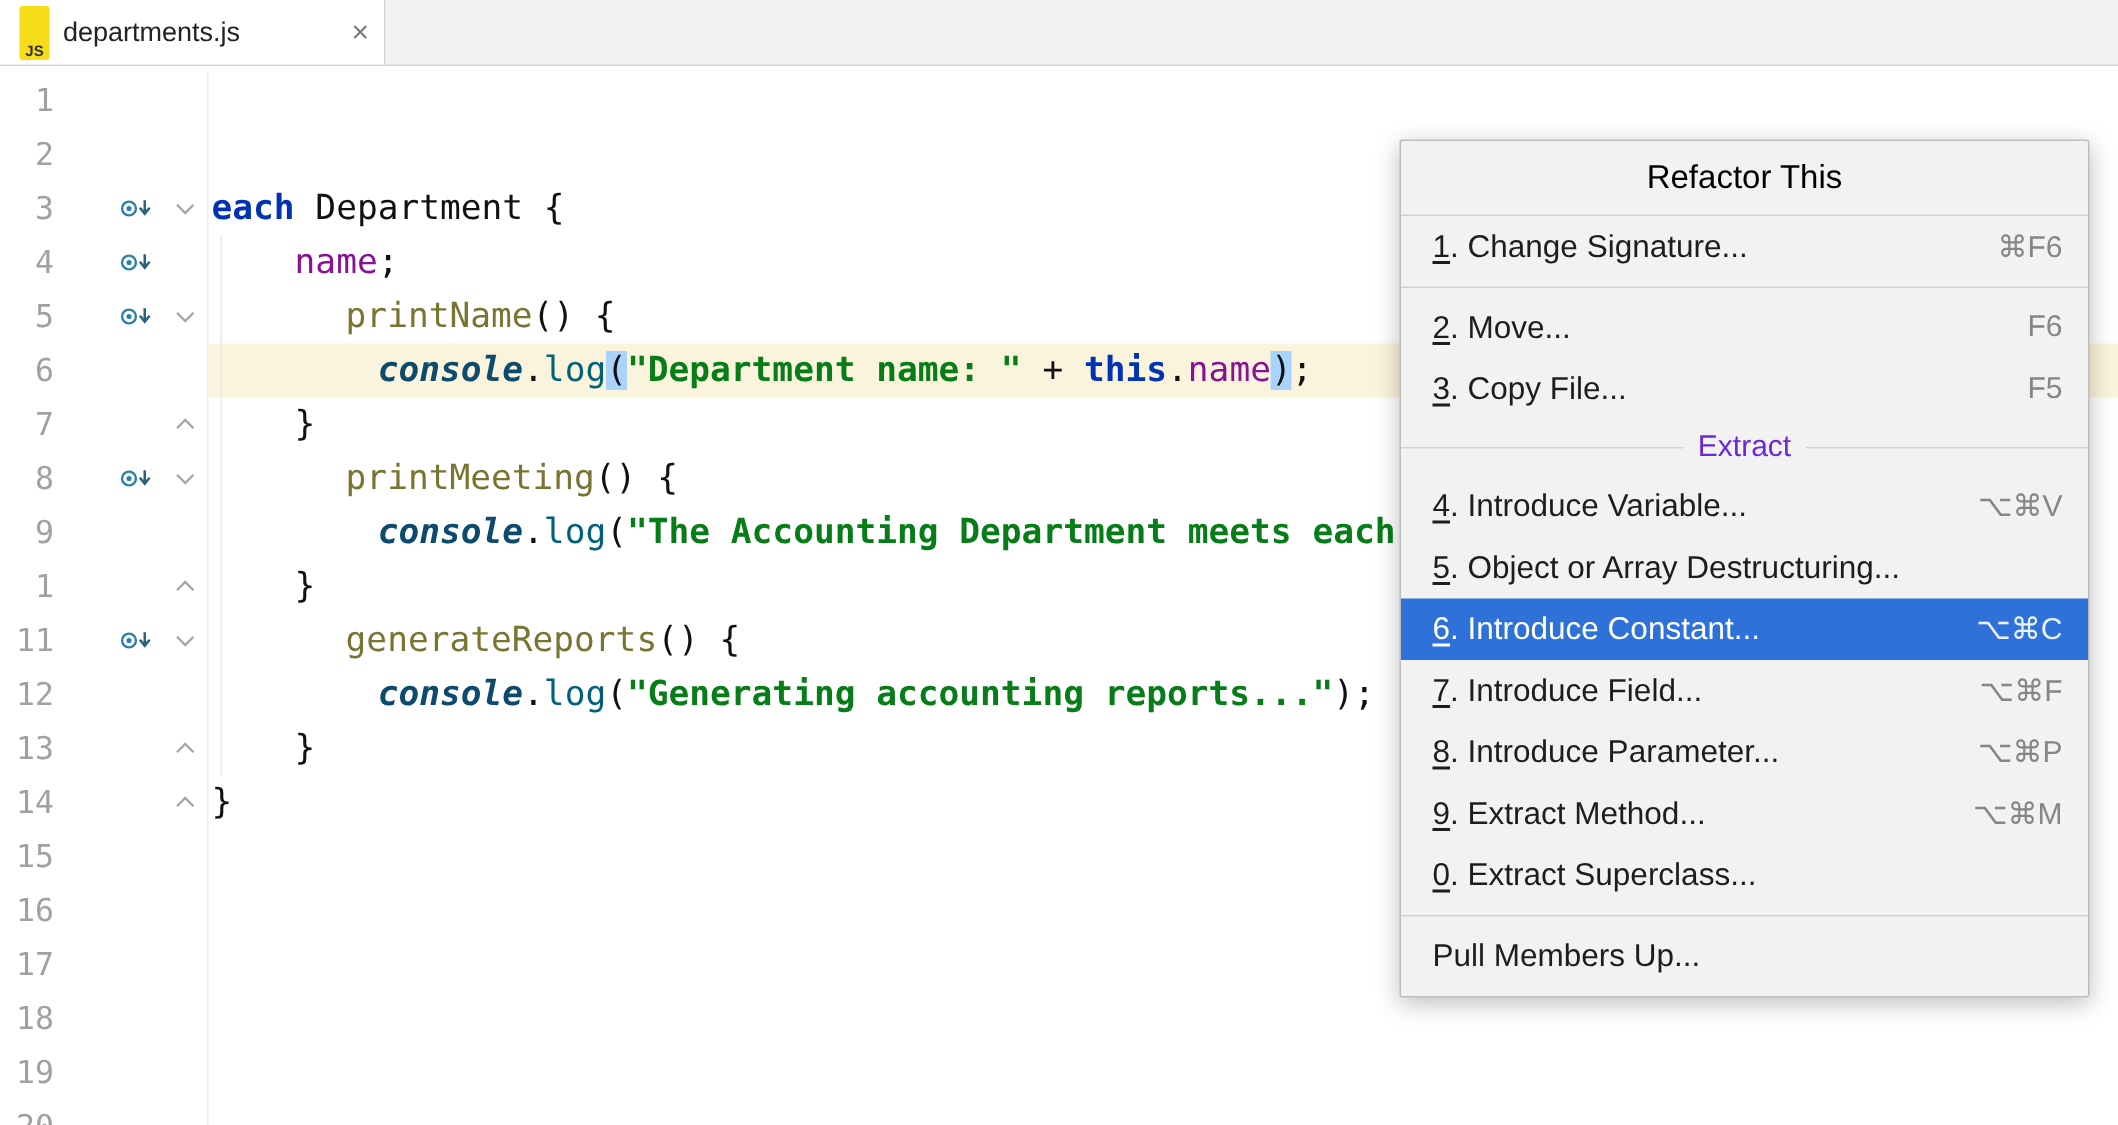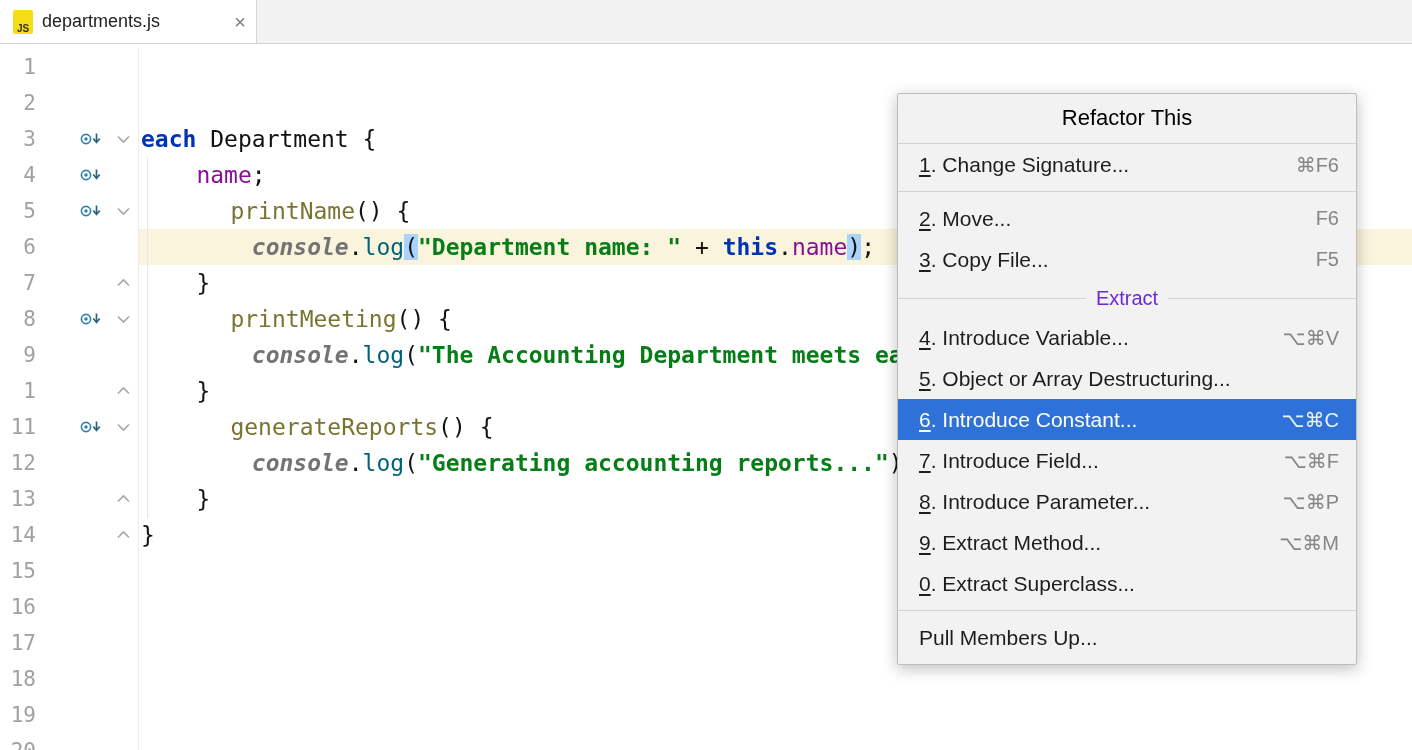--- a/index.html
+++ b/index.html
@@ -10,21 +10,21 @@
   
   .tabbar{
     height:44px;background:#f2f2f2;border-bottom:1px solid #d1d1d1;
     display:flex;align-items:stretch;box-sizing:border-box;
   }
   .tab{
     width:257px;background:#ffffff;border-right:1px solid #d6d6d6;
     display:flex;align-items:center;gap:9px;padding:0 10px 0 13px;box-sizing:border-box;
   }
   .js-icon{
-    width:20px;height:24px;border-radius:2px;background:#F5DE19;flex:none;
+    width:20px;height:36px;border-radius:2px;background:#F5DE19;flex:none;
     display:flex;align-items:flex-end;justify-content:center;
     font-size:10px;font-weight:bold;color:#33302a;line-height:11px;
   }
   .tab-title{font-size:18px;color:#222222;}
   .tab-close{margin-left:auto;color:#7a7a7a;font-size:20px;line-height:20px;cursor:default;}
   
   .editor{position:relative;height:706px;background:#fff;padding-top:5px;box-sizing:content-box;}
   .line{display:flex;height:36px;line-height:36px;
     font-family:"DejaVu Sans Mono","Liberation Mono",monospace;font-size:23px;}
   .ln{width:36px;flex:none;text-align:right;color:#a1a1a1;font-size:21px;
@@ -32,27 +32,27 @@
   .gi{width:72px;flex:none;display:flex;align-items:center;justify-content:flex-end;padding-right:4px;box-sizing:border-box;}
   .fold{width:30px;flex:none;display:flex;align-items:center;justify-content:center;border-right:1px solid #ececec;}
   .code-area{flex:1;white-space:pre;padding-left:2px;}
   .line.current .code-area{background:#FBF4DC;}
   .indent-guide{position:absolute;left:147px;top:113px;width:1px;height:361px;background:#e8e8e8;}
   
   .tk-pl{color:#111111;}
   .tk-kw{color:#0033B3;font-weight:bold;}
   .tk-field{color:#871094;}
   .tk-method{color:#7A7431;margin-left:34px;}
-  .tk-console{color:#737373;font-style:italic;font-weight:bold;}
+  .tk-console{color:#0c4a6e;font-style:italic;font-weight:bold;}
   .tk-call{color:#00627A;}
   .tk-str{color:#067D17;font-weight:600;}
   .tk-hl{color:#111111;background:#A9D3FB;}
   
   .popup{
-    position:absolute;left:897px;top:93px;width:460px;box-sizing:border-box;
+    position:absolute;left:933px;top:93px;width:460px;box-sizing:border-box;
     background:#f2f2f2;border:1px solid #bdbdbd;border-radius:2px;
     box-shadow:0 4px 16px rgba(0,0,0,.25);color:#1d1d1d;
   }
   .popup-title{
     text-align:center;font-size:22px;color:#000;
     padding:11px 0 12px;border-bottom:1px solid #d2d2d2;
   }
   .menu-body{padding:0 0 6px;}
   .mi{display:flex;align-items:center;height:41px;padding:0 17px 0 21px;font-size:21px;}
   .mi .sc{margin-left:auto;color:#868686;font-size:20px;padding-left:24px;text-align:right;}

